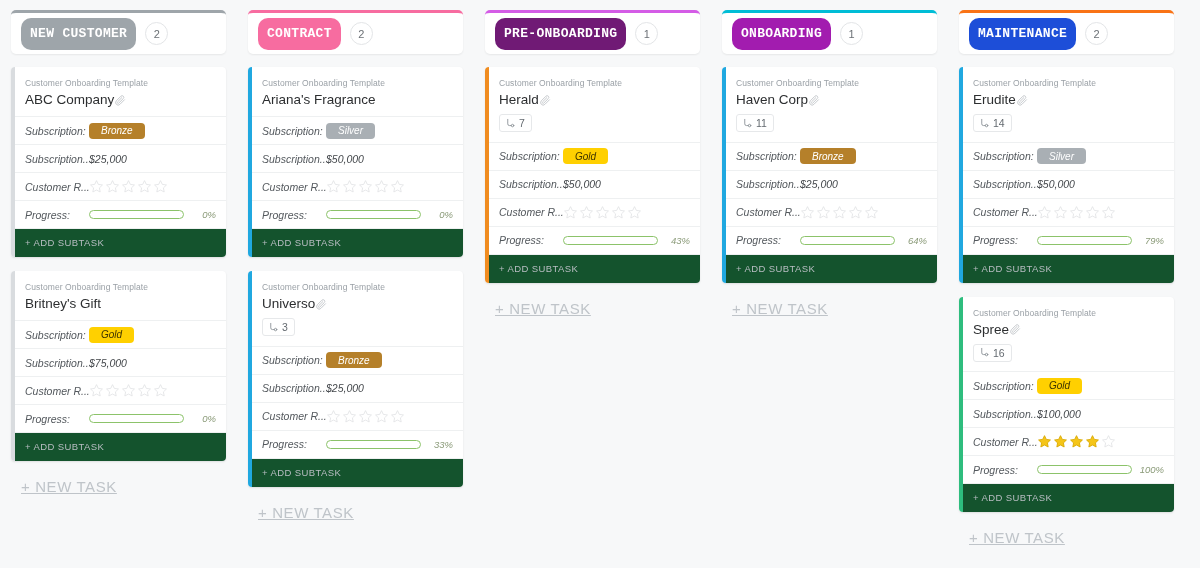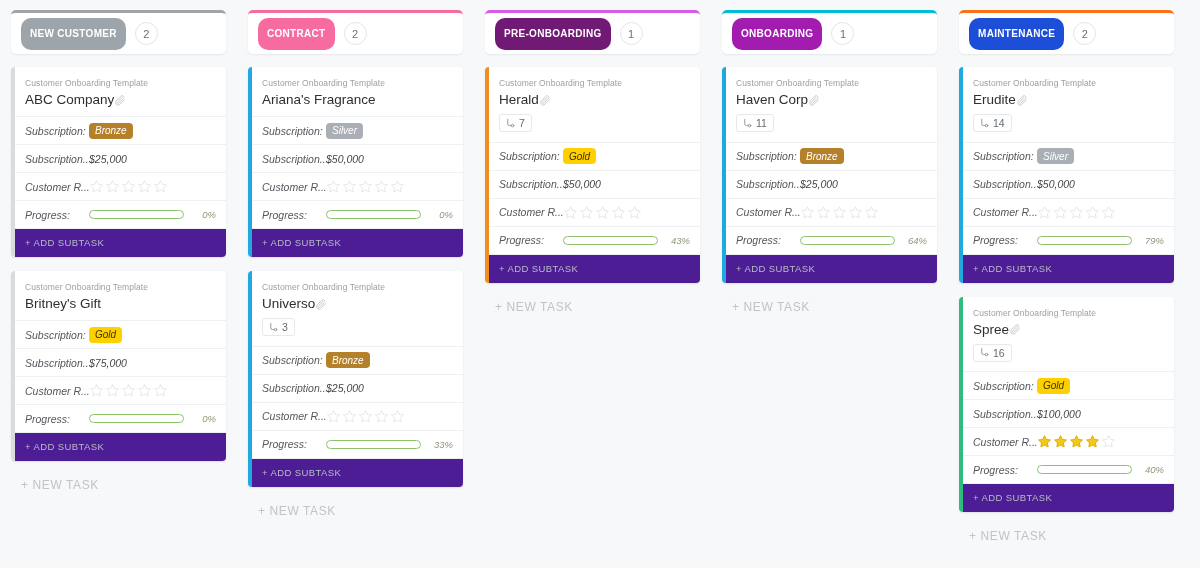--- a/index.html
+++ b/index.html
@@ -40,25 +40,26 @@
     position: relative;
     margin-bottom: 13px;
   }
   .status-pill {
     display: inline-flex;
     align-items: center;
     height: 19px;
     padding: 16px 9px;
     border-radius: 10px;
     color: #fff;
-    font-size: 10px;
+    font-size: 13px;
     font-weight: bold;
     letter-spacing: 0.3px;
     white-space: nowrap;
     text-transform: uppercase;
+    font-family: Liberation Mono, monospace;
   }
   .count-chip {
     margin-left: 9px;
     width: 23px;
     height: 23px;
     border-radius: 50%;
     border: 1px solid #e3e5e7;
     background: #fff;
     display: flex;
     align-items: center;
@@ -133,21 +134,21 @@
     white-space: nowrap;
     overflow: hidden;
     color: #53585d;
   }
   .field .v { flex: 1 1 auto; display: flex; align-items: center; }
 
   .tag {
     display: inline-flex;
     align-items: center;
     height: 16px;
-    padding: 0 6px;
+    padding: 0 12px;
     border-radius: 4px;
     font-size: 10px;
     color: #fff;
     font-weight: normal;
   }
 
   .money { font-size: 10.5px; color: #44484c; }
 
   .stars { display: flex; gap: 1px; align-items: center; }
 
@@ -164,29 +165,30 @@
   .bar .fill { height: 100%; background: #4cc24c; border-radius: 5px 0 0 5px; }
   .bar .fill.full { border-radius: 5px; }
   .pct { font-size: 9.5px; color: #8a9a78; width: 26px; text-align: right; flex: 0 0 auto; }
 
   .add-subtask {
     border-top: 1px solid #eef0f1;
     padding: 8px 10px 9px 10px;
     font-size: 9.5px;
     color: #b9bec3;
     letter-spacing: 0.4px;
-    background: #4c1d95;
+    background: #14532d;
   }
 
   .new-task {
-    font-size: 12px;
+    font-size: 15px;
     color: #bfc4c9;
     letter-spacing: 0.6px;
     padding: 3px 0 0 10px;
     margin-bottom: 10px;
+    text-decoration: underline;
   }
 </style>
 </head>
 <body>
 
 <div class="board" id="board">
     <div class="column">
       <div class="col-header" style="border-top-color:#9ea5aa">
         <span class="status-pill" style="background:#9ea5aa">NEW CUSTOMER</span>
         <span class="count-chip">2</span>
@@ -662,21 +664,21 @@
                   <path d="M12 2.6l2.9 6 6.6.95-4.8 4.65 1.15 6.55L12 17.65 6.15 20.75 7.3 14.2 2.5 9.55l6.6-.95z"></path>
                 </svg>
               </span>
             </span>
           </div>
           <div class="field">
             <span class="k">Progress:</span>
             <span class="v">
               <span class="progress-wrap">
                 <span class="bar"><span class="fill full" style="width:100%"></span></span>
-                <span class="pct">40%</span>
+                <span class="pct">100%</span>
               </span>
             </span>
           </div>
           <div class="add-subtask">+ ADD SUBTASK</div>
         </div>
       </div>
       <div class="new-task">+ NEW TASK</div>
     </div>
   </div>
 

